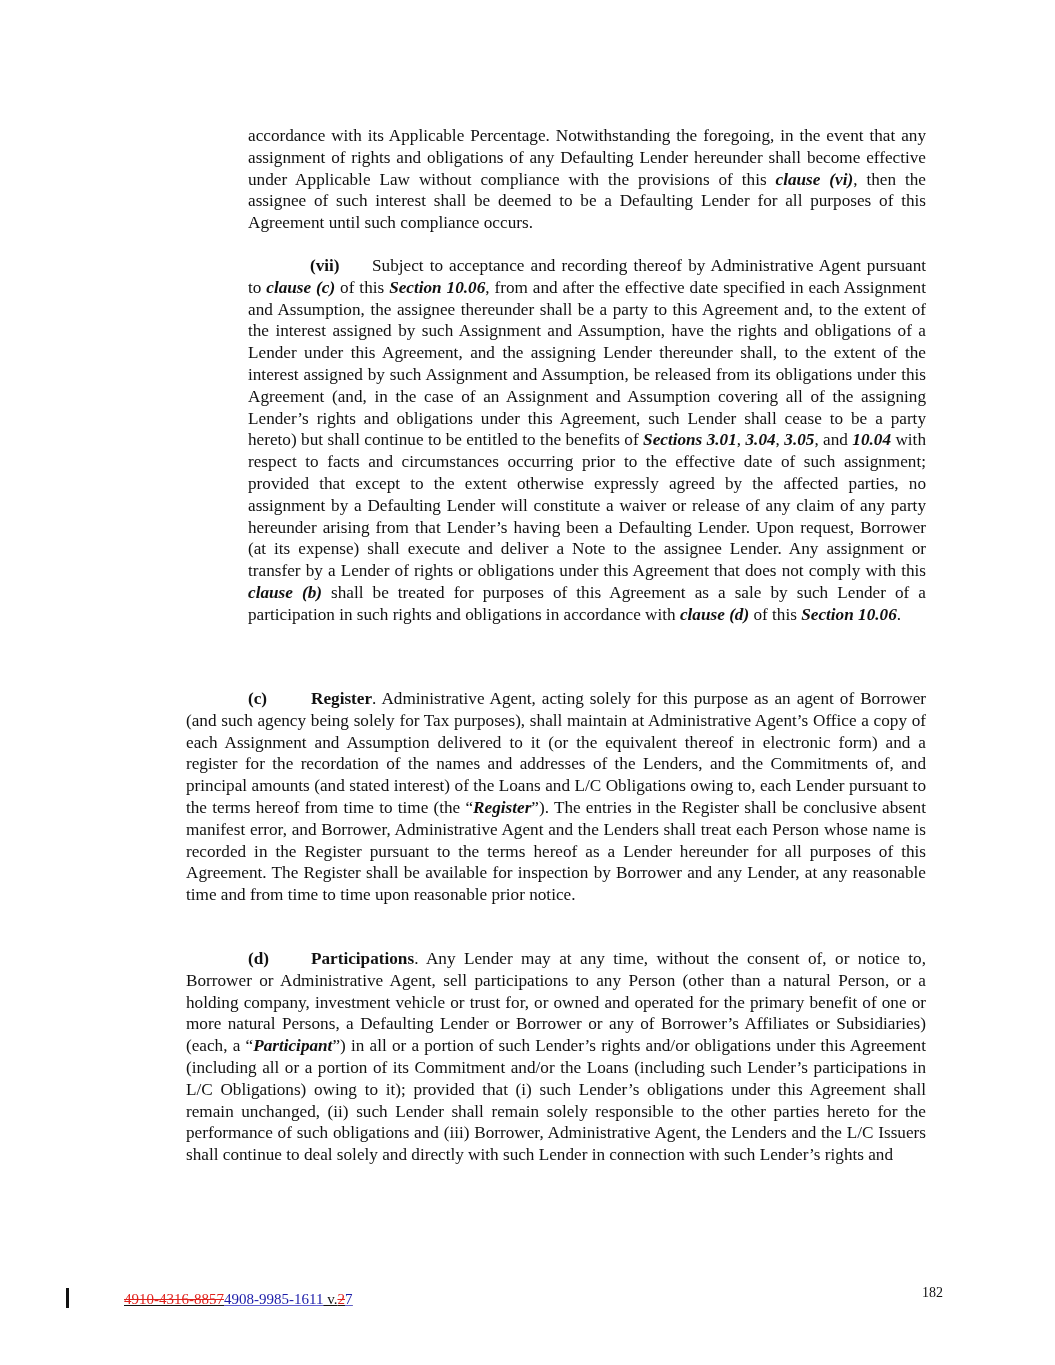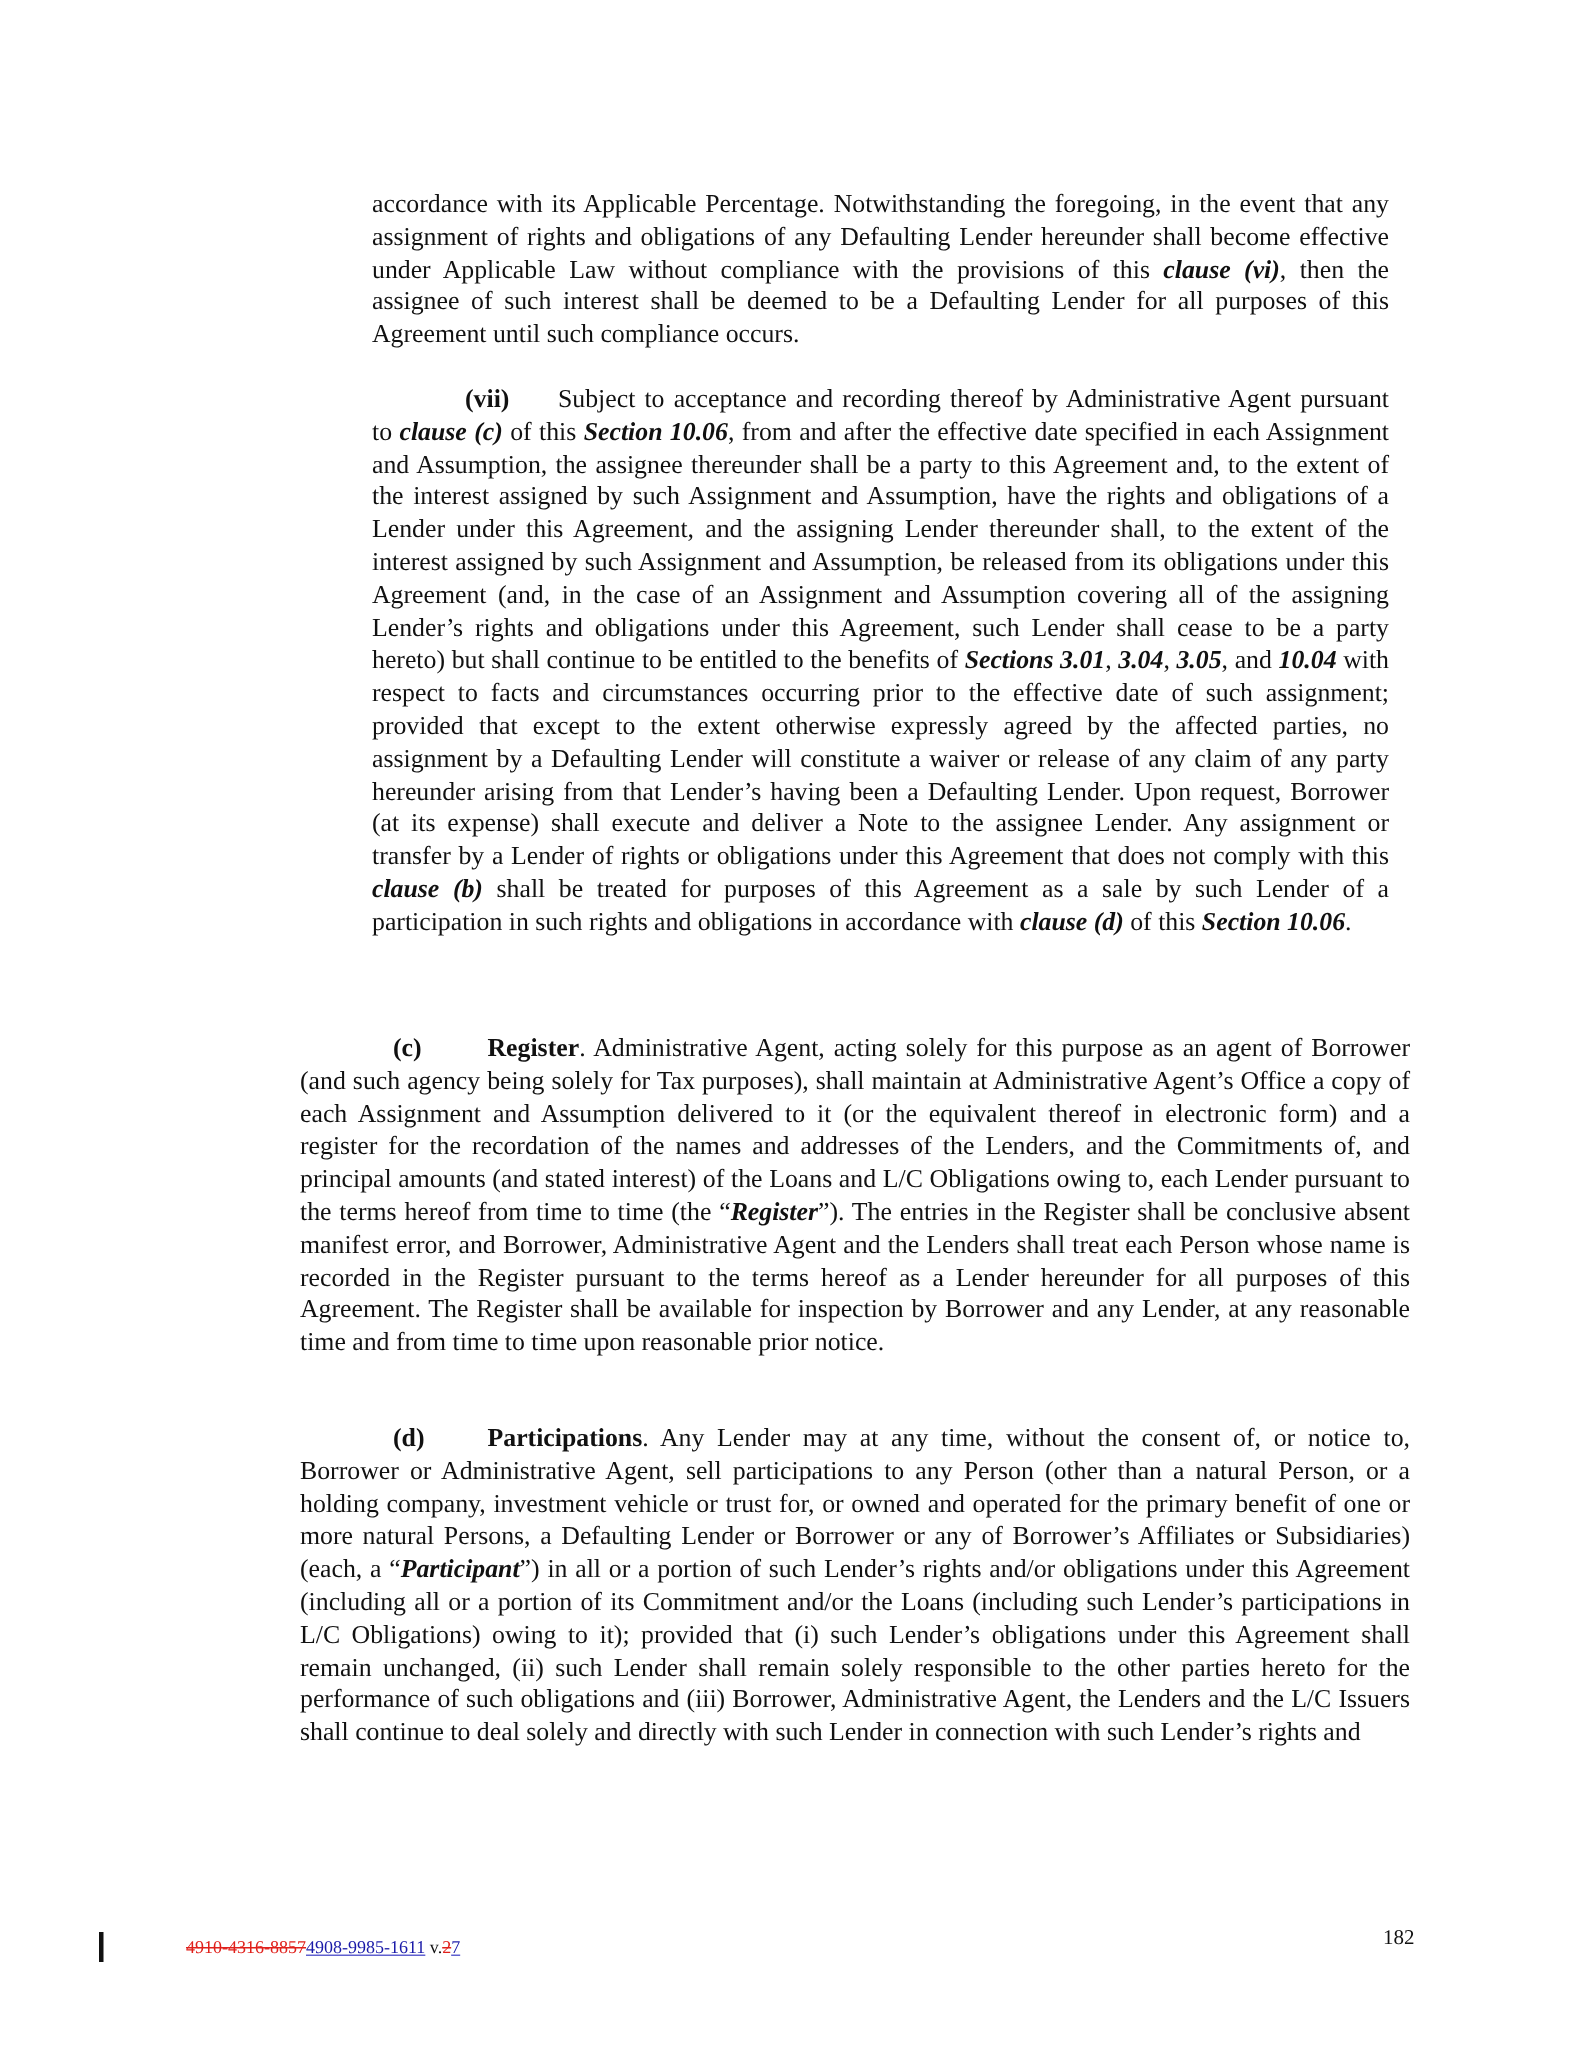--- a/index.html
+++ b/index.html
@@ -2,27 +2,27 @@
 <html><head>
 <meta charset="utf-8">
 <style>
   html, body { margin: 0; padding: 0; background: #ffffff; }
   body { width: 1055px; height: 1365px; position: relative; overflow: hidden;
          font-family: "Liberation Serif", "DejaVu Serif", serif; color: #111; }
   .page { position: absolute; left: 0; top: 0; width: 1053px; height: 1365px; }
   .para { position: absolute; font-size: 17.2px; line-height: 21.8px; text-align: justify;
           text-align-last: left; margin: 0; }
   .p-indent { left: 248px; width: 678px; }
-  .p-full { left: 200px; width: 740px; }
+  .p-full { left: 186px; width: 740px; }
   .lbl { display: inline-block; font-weight: bold; }
   .bi { font-weight: bold; font-style: italic; }
   .i { }
   .b { font-weight: bold; }
   .footer-bar { position: absolute; left: 66px; top: 1288px; width: 3px; height: 20px; background: #111; }
-  .footer-id { position: absolute; left: 124px; top: 1291px; font-size: 12px; }
+  .footer-id { position: absolute; left: 124px; top: 1291px; font-size: 15px; text-decoration: underline; }
   .del { color: #e0201b; text-decoration: line-through; }
   .ins { color: #1a1aa8; text-decoration: underline; text-decoration-color: #6060d0; }
   .ver { color: #111; }
   .page-num { position: absolute; left: 922px; top: 1285px; font-size: 14px; }
 </style>
 </head>
 <body>
 
 <div class="page">
 

